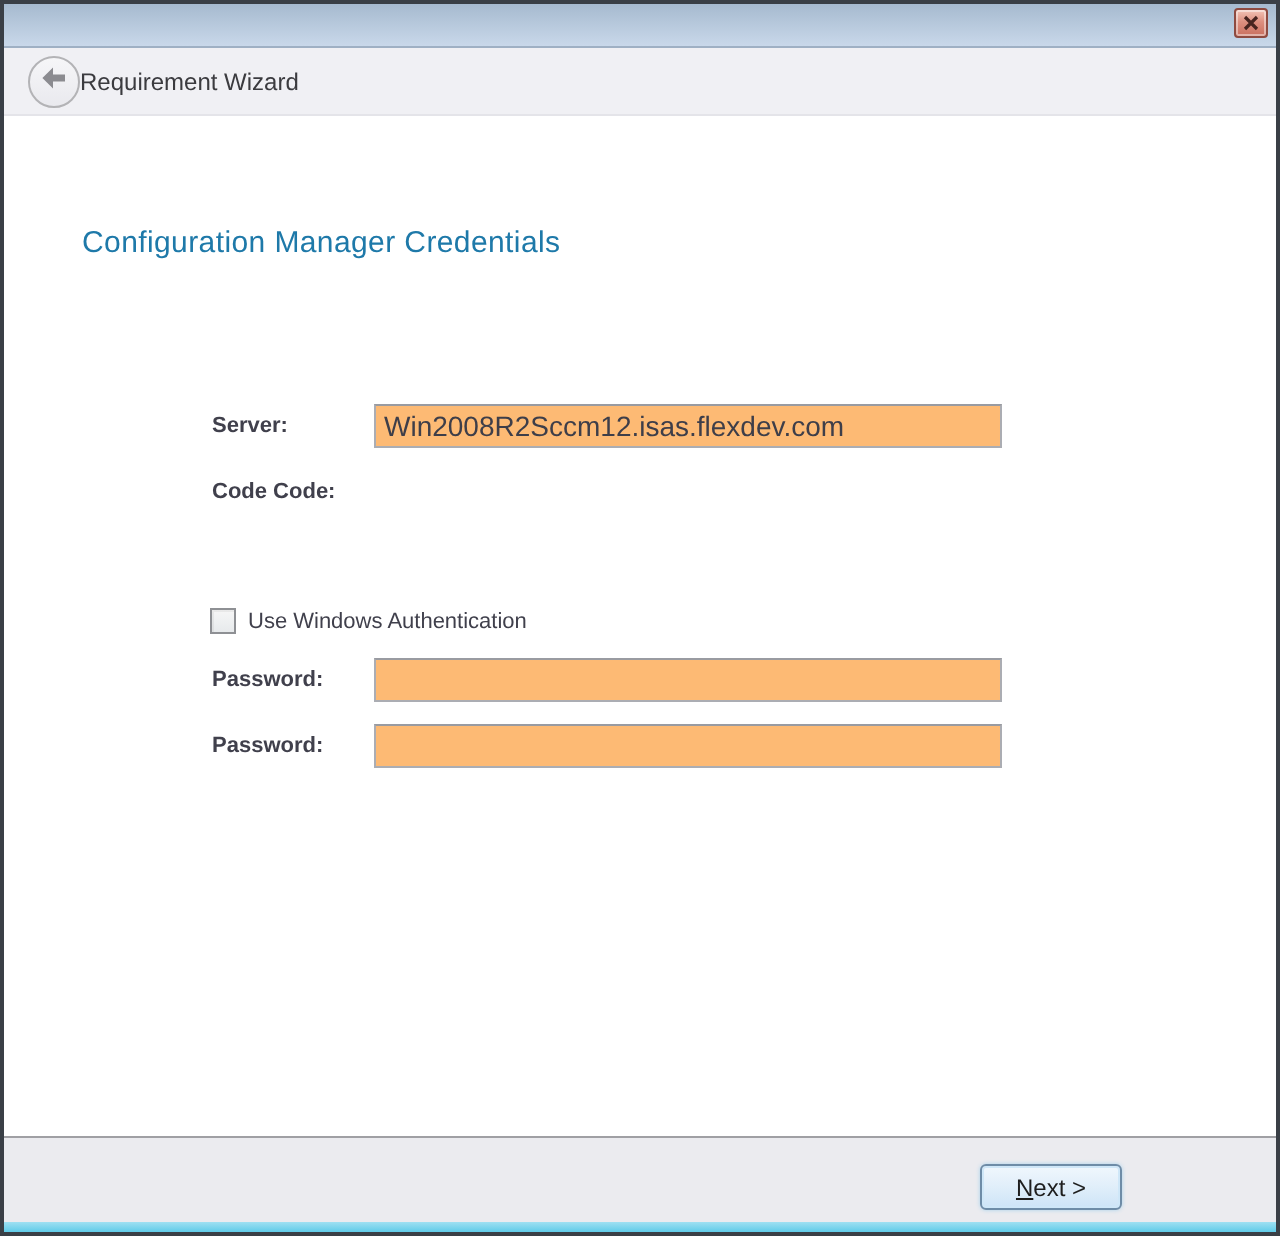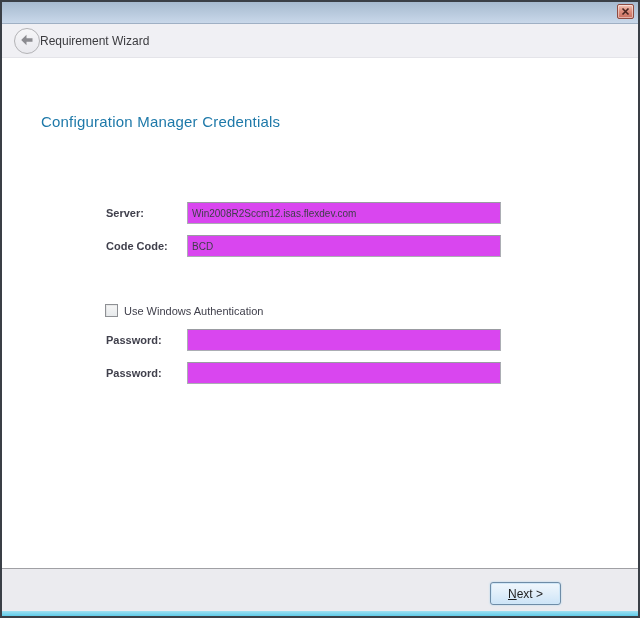--- a/index.html
+++ b/index.html
@@ -57,22 +57,22 @@
   }
 
   .field-label {
     position:absolute; left:104px; height:22px; line-height:22px;
     font-size:11px; font-weight:bold; color:#40404c;
   }
   .text-input {
     position:absolute; left:185px; width:314px; height:22px;
     border:1px solid #abadb3; border-top-color:#999ba1;
     font-family:"Liberation Sans", sans-serif;
-    font-size:10px; color:#3e3e49; padding:0 4px;
-    background:#d946ef; outline:none;
+    font-size:14px; color:#3e3e49; padding:0 4px;
+    background:#fdba74; outline:none;
   }
 
   .row-server  { top:144px; }
   .row-site    { top:177px; }
   .row-user    { top:271px; }
   .row-pass    { top:304px; }
 
   .checkbox-row {
     position:absolute; left:103px; top:245px; height:15px;
     display:flex; align-items:center; cursor:default;justify-content:center;
@@ -151,21 +151,20 @@
   </div>
 
   <div class="content">
 
     <div class="page-heading">Configuration Manager Credentials</div>
 
     <label class="field-label row-server">Server:</label>
     <input class="text-input row-server" type="text" value="Win2008R2Sccm12.isas.flexdev.com" style="">
 
     <label class="field-label row-site">Code Code:</label>
-    <input class="text-input row-site" type="text" value="BCD" style="">
 
     <div class="checkbox-row">
       <span class="checkbox"></span>
       <span class="checkbox-label">Use Windows Authentication</span>
     </div>
 
     <label class="field-label row-user">Password:</label>
     <input class="text-input row-user" type="text" value="" style="">
 
     <label class="field-label row-pass">Password:</label>

